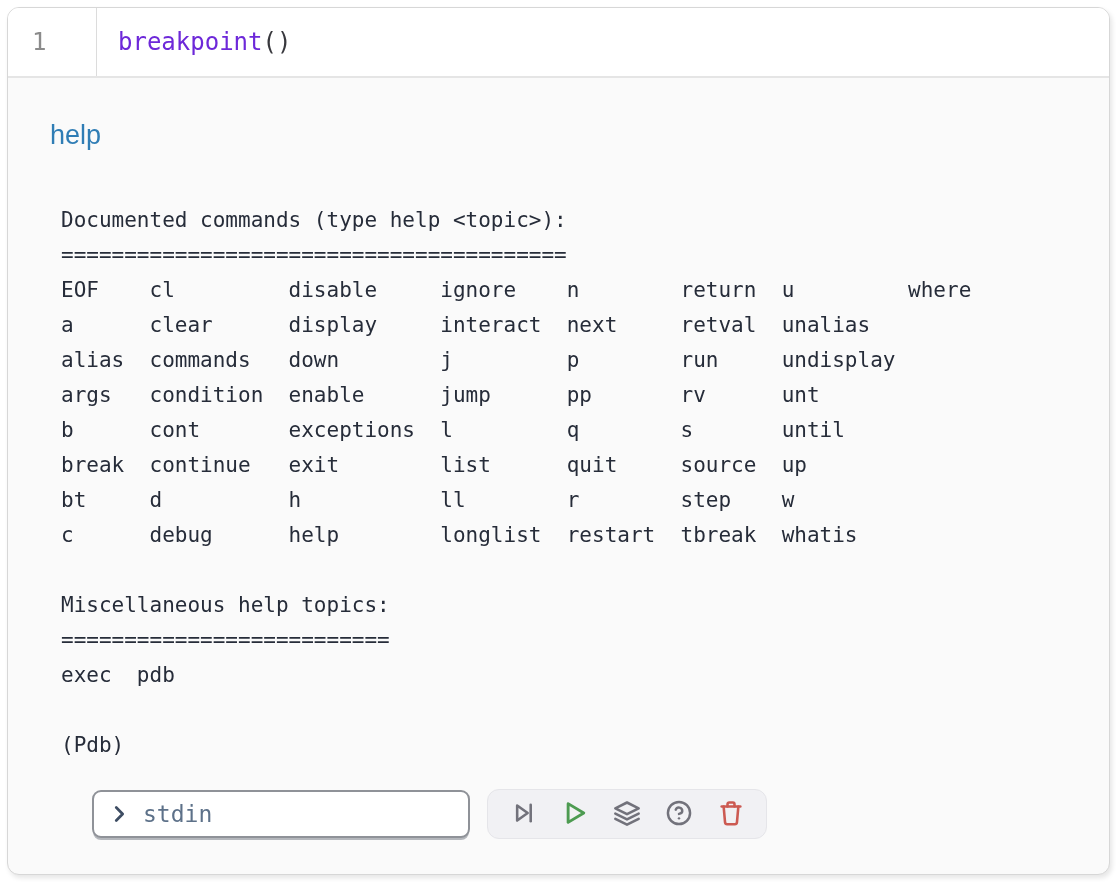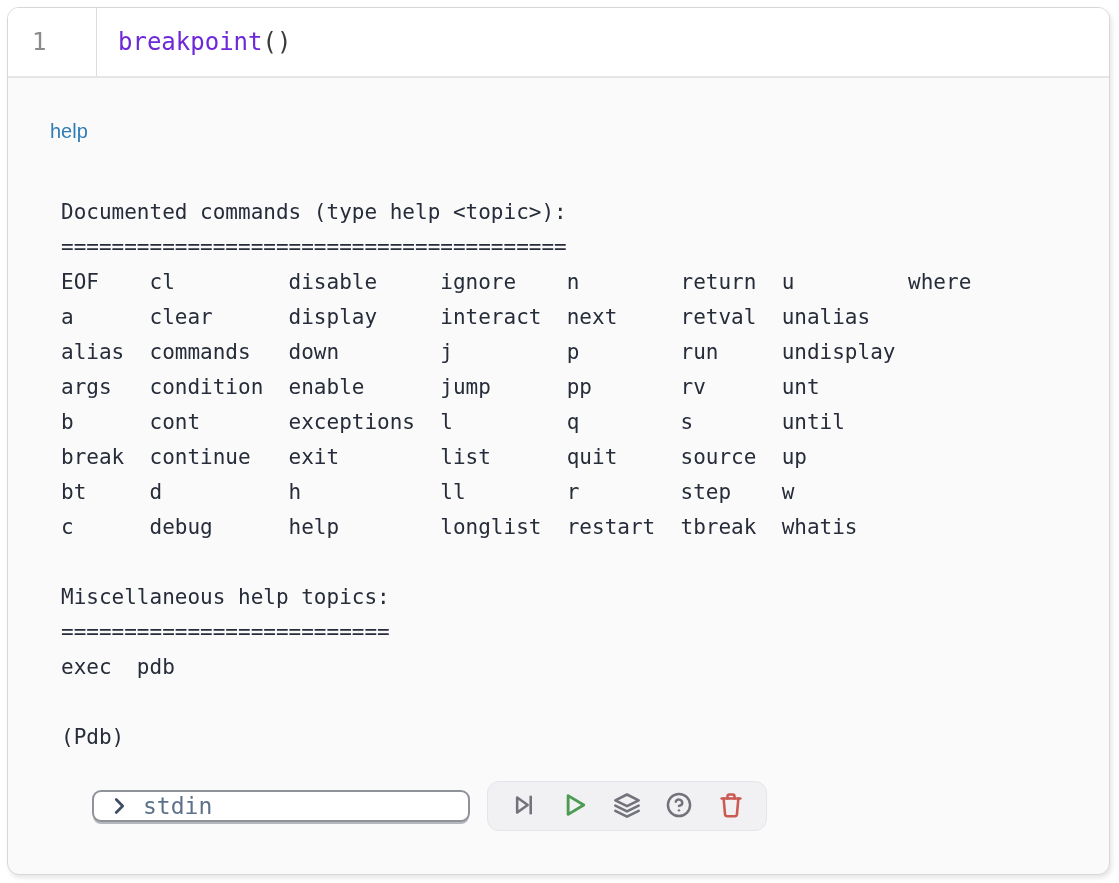--- a/index.html
+++ b/index.html
@@ -47,21 +47,21 @@
   }
   .tok-func { color: #6d28d9; }
   .tok-paren { color: #38383d; }
 
   
   .output {
     padding: 42px 40px 0 42px;
   }
   .cmd-echo {
     font-family: "Liberation Sans", sans-serif;
-    font-size: 20px;
+    font-size: 27px;
     color: #2f7db5;
     margin: 0 0 52px 0;
     font-weight: 400;
   }
   .console-pre {
     margin: 11px;
     font-family: "DejaVu Sans Mono", monospace;
     font-size: 21px;
     line-height: 35px;
     color: #262c39;
@@ -70,21 +70,21 @@
 
   
   .controls {
     display: flex;
     align-items: center;
     gap: 17px;
     margin: 26px 0 0 42px;
   }
   .stdin-box {
     width: 378px;
-    height: 32px;
+    height: 48px;
     box-sizing: border-box;
     background: #ffffff;
     border: 2px solid #8f9298;
     border-radius: 9px;
     box-shadow: 0 3px 0 -1px #b4b7bc;
     display: flex;
     align-items: center;
     padding: 11px 14px;
     gap: 13px;
     cursor: text;

